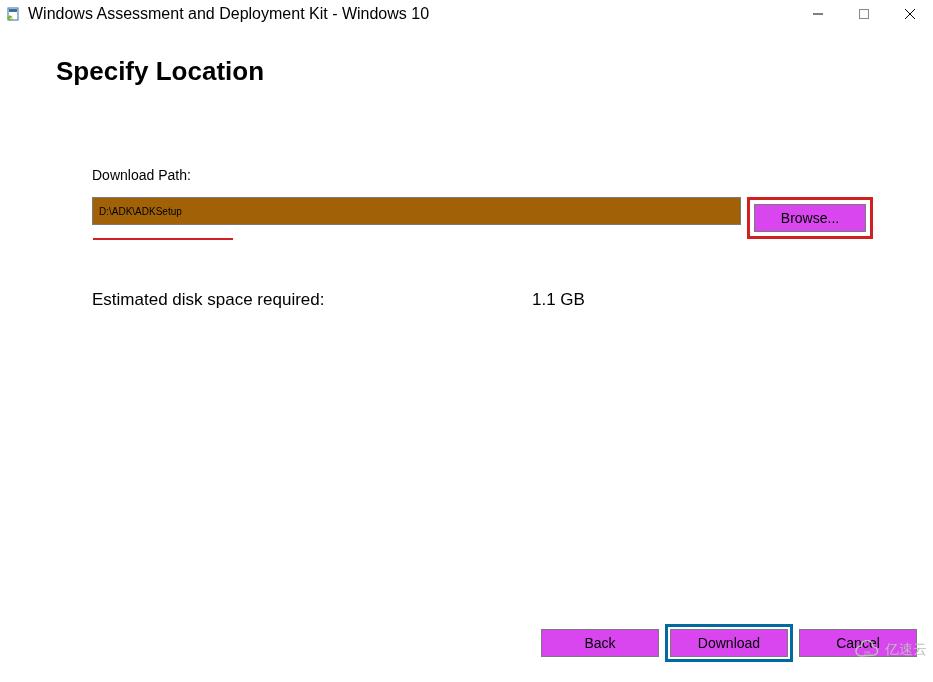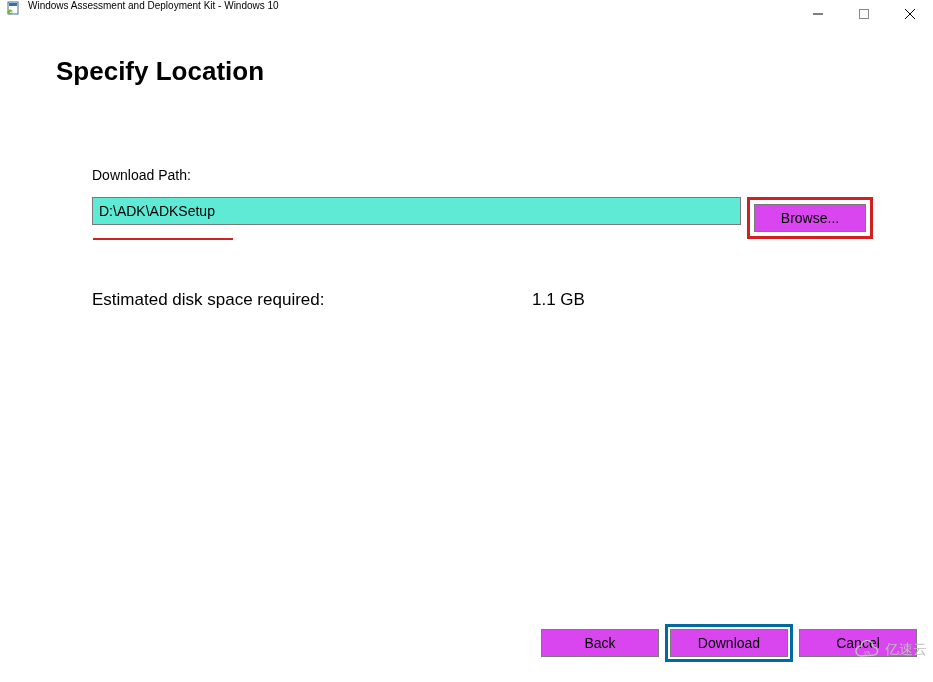--- a/index.html
+++ b/index.html
@@ -9,23 +9,23 @@
     height: 682px;
     font-family: "Segoe UI", Tahoma, sans-serif;
     background: #ffffff;
     color: #000;
     overflow: hidden;
     position: relative;
   }
   .titlebar {
     height: 28px;
     display: flex;
-    align-items: flex-start;
+    align-items: center;
     padding-left: 6px;
-    font-size: 10px;
+    font-size: 16px;
     color: #000;
   }
   .titlebar .app-icon {
     width: 16px;
     height: 16px;
     margin-right: 6px;
     display: inline-flex;
     align-items: center;
     justify-content: center;
   }
@@ -65,22 +65,22 @@
     display: flex;
     align-items: stretch;
     gap: 6px;
   }
   .path-input {
     flex: 1;
     height: 28px;
     border: 1px solid #7a7a7a;
     padding: 0 6px;
     font-family: inherit;
-    font-size: 14px;
-    background: #5eead4;
+    font-size: 10px;
+    background: #a16207;
     box-sizing: border-box;
   }
   .path-input-wrap {
     position: relative;
     flex: 1;
     display: flex;
   }
   .path-underline {
     position: absolute;
     left: 1px;

